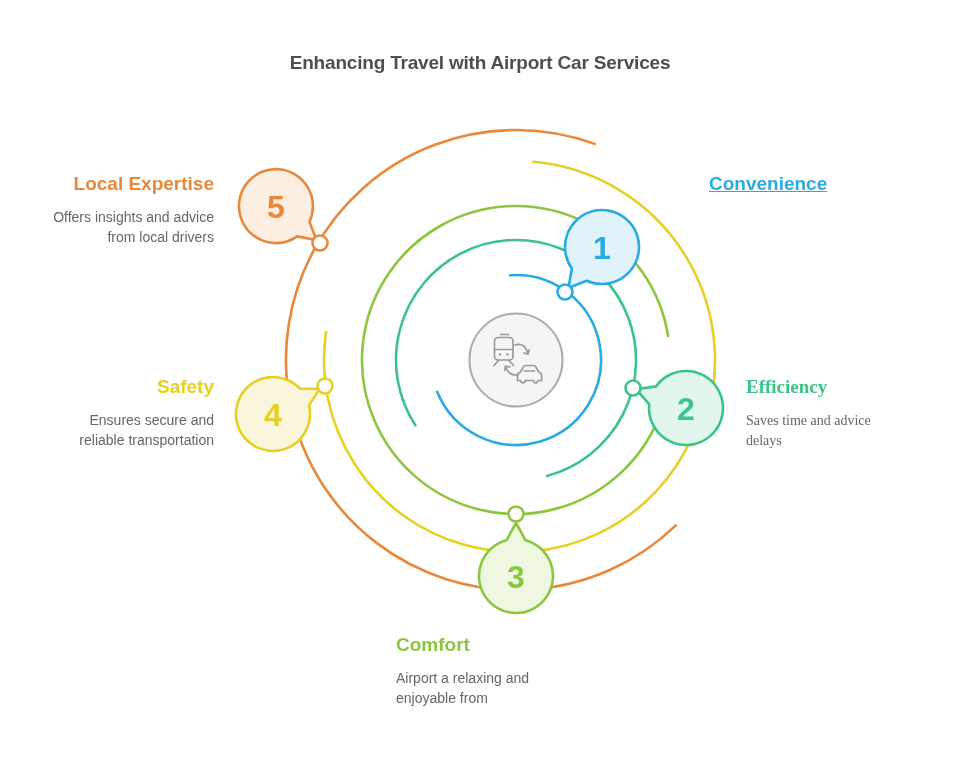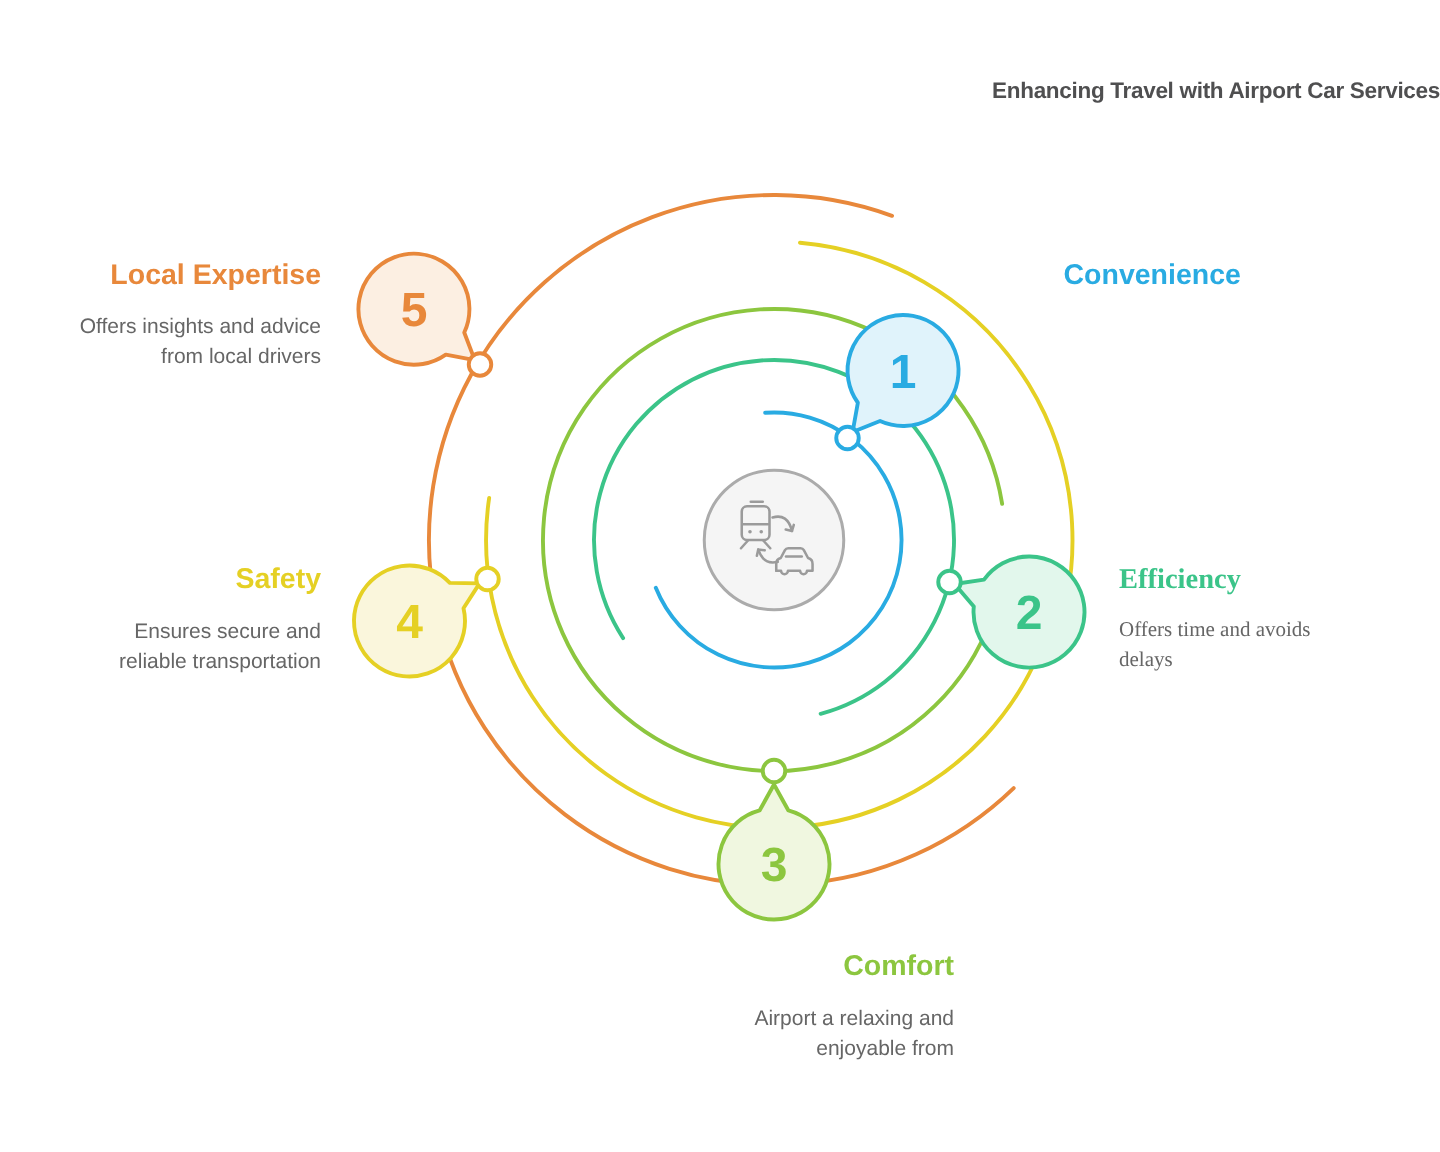--- a/index.html
+++ b/index.html
@@ -3,30 +3,30 @@
 <meta charset="utf-8">
 <style>
   html,body { margin:0; padding:0; background:#ffffff; }
   .canvas {
     position:relative; width:960px; height:768px; background:#ffffff;
     font-family:"Liberation Sans", sans-serif; overflow:hidden;
   }
   .spiral-svg { position:absolute; left:0; top:0; }
   .page-title {
     position:absolute; left:0; right:0; top:52px;
-    text-align:right; font-size:15px; font-weight:bold; letter-spacing:-0.2px;
+    text-align:center; font-size:19px; font-weight:bold; letter-spacing:-0.2px;
   }
   .label-block { position:absolute; z-index:2; }
   .label-block h2 { font-size:19px; font-weight:bold; margin:0 0 12px 0; line-height:24px; }
   .label-block .line { font-size:14px; line-height:19.5px; }
   .lb-convenience { left:709px; top:172px; width:220px; text-align:left; }
   .lb-local      { right:746px; top:172px; width:240px; text-align:right; }
   .lb-safety     { right:746px; top:375px; width:220px; text-align:right; }
   .lb-efficiency { left:746px; top:375px; width:200px; text-align:left;font-family:Liberation Serif, serif; }
-  .lb-comfort    { left:396px; top:633px; width:240px; text-align:right; }
+  .lb-comfort    { left:396px; top:633px; width:240px; text-align:left; }
   .bubble-num { font-size:32px; font-weight:bold; }
 </style>
 </head>
 <body>
 
 <div class="canvas">
 
   <svg class="spiral-svg" width="960" height="768" viewBox="0 0 960 768">
 
     <g fill="none" stroke-width="2.6" stroke-linecap="round">
@@ -82,26 +82,26 @@
       <text x="686" y="419.5" fill="#3BC489">2</text>
       <text x="516" y="587.5" fill="#8CC63F">3</text>
       <text x="273" y="425.5" fill="#E5D024">4</text>
       <text x="276" y="217.5" fill="#E8883B">5</text>
     </g>
   </svg>
 
   <div class="page-title" style="color: rgb(79, 79, 80);">Enhancing Travel with Airport Car Services</div>
 
   <div class="label-block lb-convenience" style="color: rgb(102, 102, 102);">
-    <h2 style="color: rgb(41, 171, 226);">Convenience</h2>
+    <h2 style="color: rgb(41, 171, 226); text-decoration: underline;">Convenience</h2>
   </div>
 
   <div class="label-block lb-efficiency" style="color: rgb(102, 102, 102);">
     <h2 style="color: rgb(59, 196, 137);">Efficiency</h2>
-    <div class="line">Offers time and avoids</div>
+    <div class="line">Saves time and advice</div>
     <div class="line">delays</div>
   </div>
 
   <div class="label-block lb-comfort" style="color: rgb(102, 102, 102);">
     <h2 style="color: rgb(140, 198, 63);">Comfort</h2>
     <div class="line">Airport a relaxing and</div>
     <div class="line">enjoyable from</div>
   </div>
 
   <div class="label-block lb-safety" style="color: rgb(102, 102, 102);">

